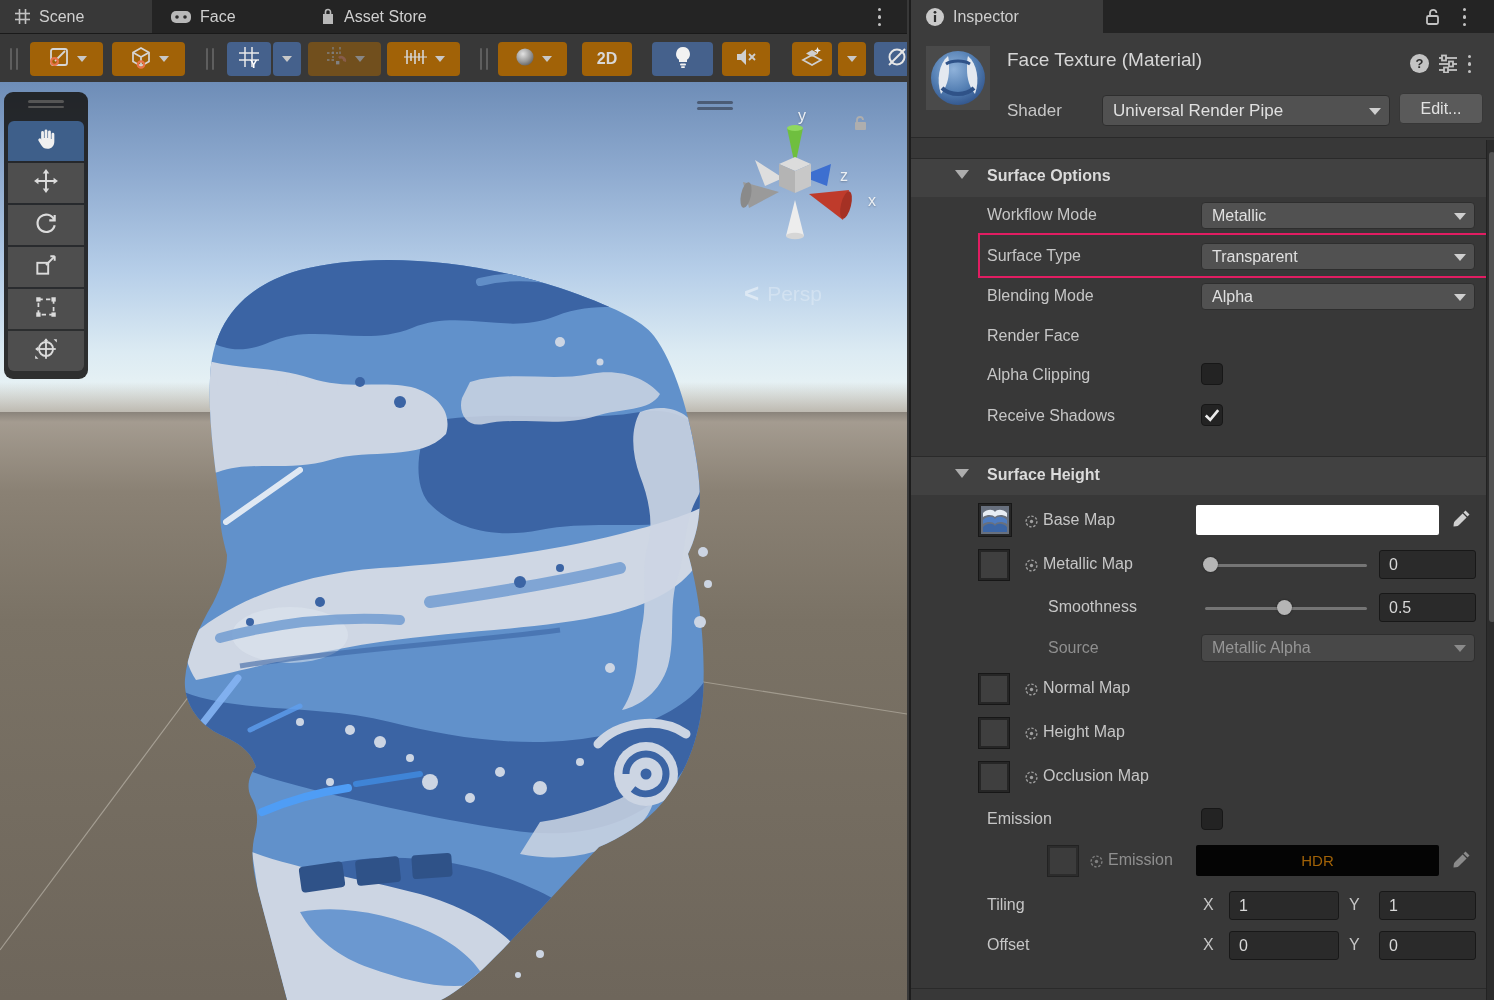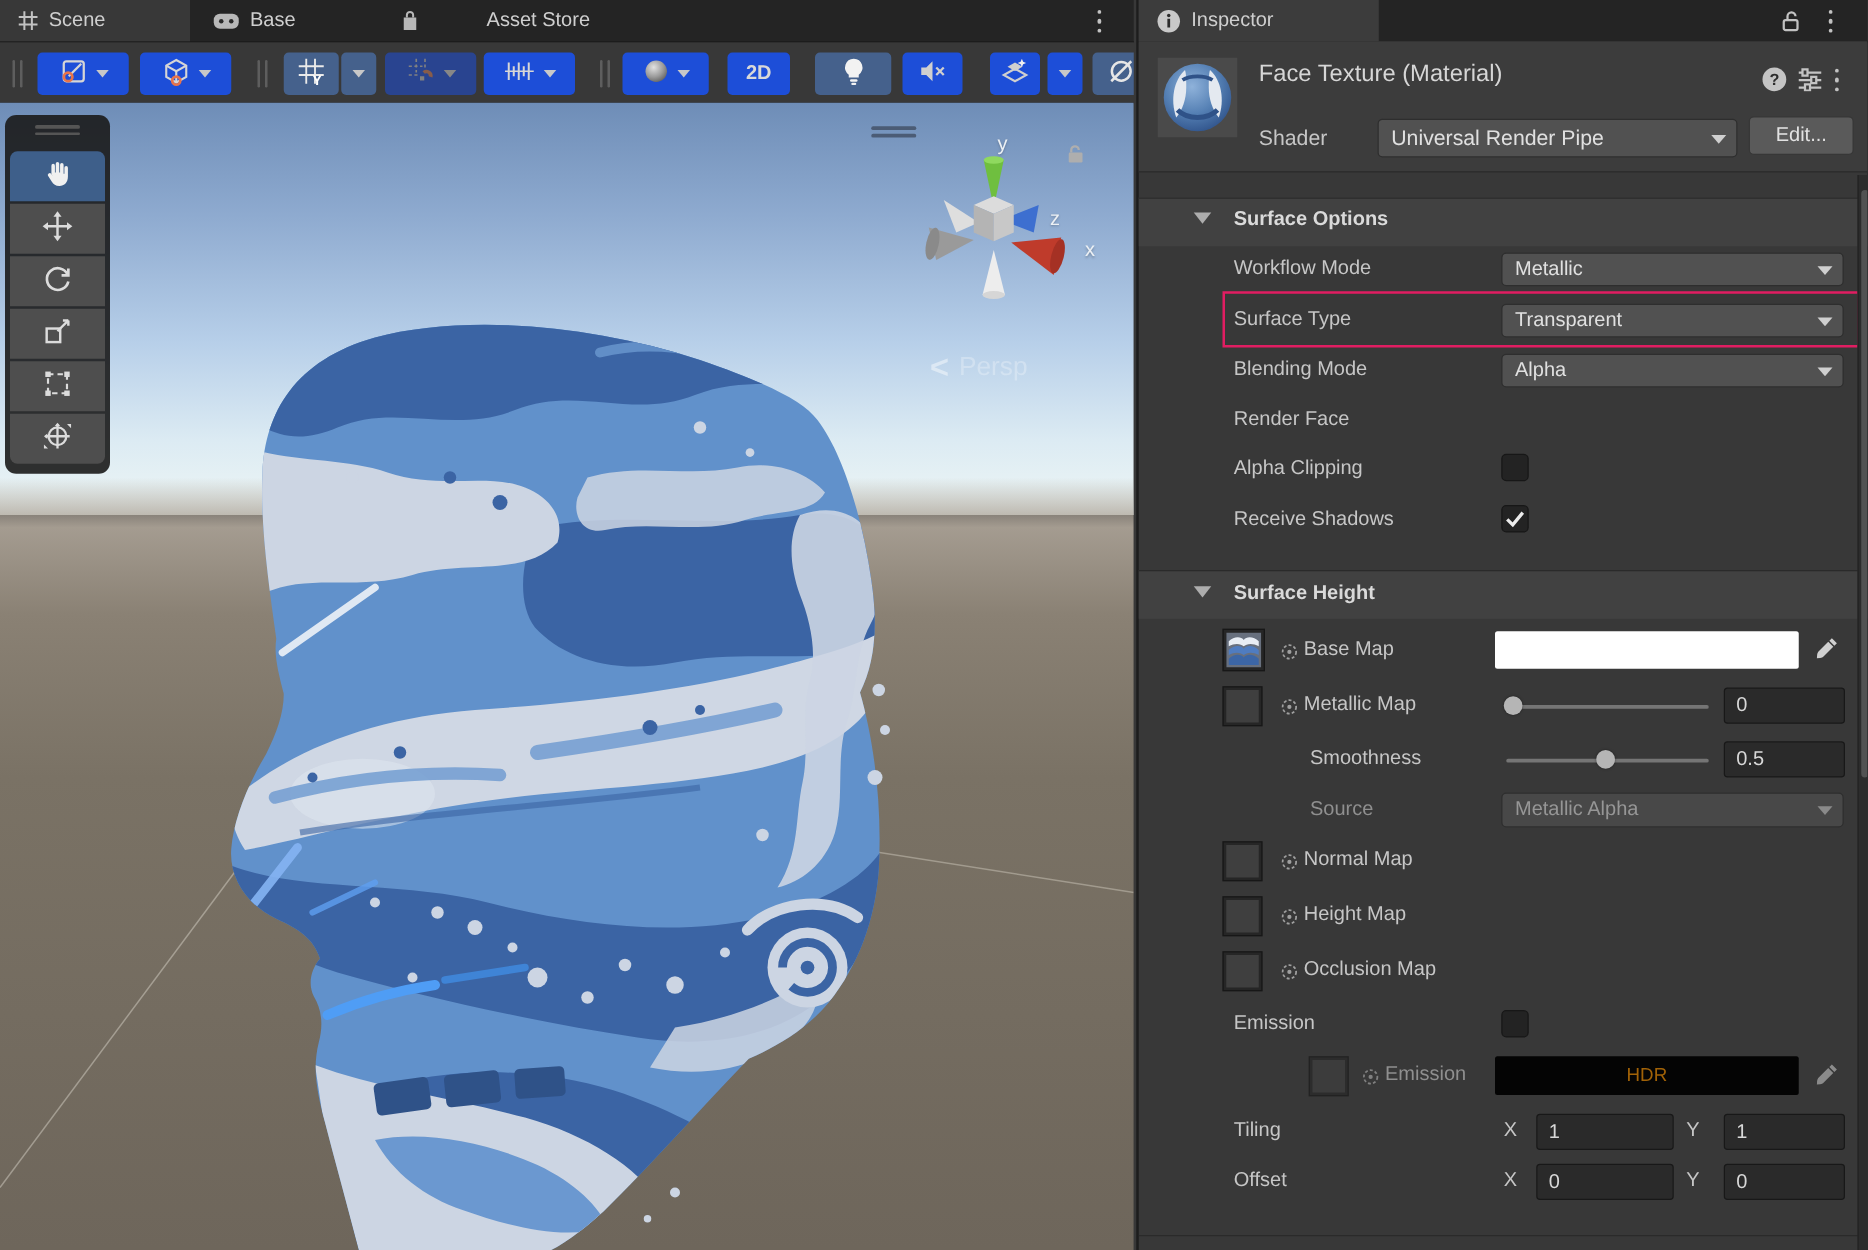--- a/index.html
+++ b/index.html
@@ -9,21 +9,21 @@
   .abs{position:absolute;}
   
   .tabbar{position:absolute;left:0;top:0;right:0;height:33px;background:#242424;border-bottom:1px solid #1a1a1a;}
   .tab{position:absolute;top:0;height:33px;display:flex;align-items:center;gap:8px;color:#cfcfcf;font-size:16px;padding:0 14px;box-sizing:border-box;}
   .tab.active{background:#383838;}
   .ticon{display:inline-flex;align-items:center;}
   .vdots{width:4px;height:18px;position:absolute;display:flex;flex-direction:column;justify-content:space-between;}
   .vdots i{width:3.4px;height:3.4px;border-radius:50%;background:#c2c2c2;}
   
   .toolbar{position:absolute;left:0;top:34px;width:907px;height:48px;background:#383838;border-bottom:1px solid #232323;}
-  .tbtn{position:absolute;top:8px;height:34px;background:#1d4ed8;border-radius:4px;display:flex;align-items:center;justify-content:center;gap:6px;color:#dcdcdc;}
+  .tbtn{position:absolute;top:8px;height:34px;background:#a16207;border-radius:4px;display:flex;align-items:center;justify-content:center;gap:6px;color:#dcdcdc;}
   .tbtn.blue{background:#45618c;}
   .tbtn.dim{opacity:.55;}
   .grip{position:absolute;top:14px;width:8px;height:22px;display:flex;justify-content:space-between;}
   .grip i{width:2px;height:22px;background:#5e5e5e;border-radius:1px;}
   .dd-caret{width:0;height:0;border-left:5.5px solid transparent;border-right:5.5px solid transparent;border-top:6.5px solid #c8c8c8;}
   .t2d{font-size:16px;font-weight:bold;color:#d8d8d8;}
   
   .viewport{position:absolute;left:0;top:82px;width:907px;height:918px;overflow:hidden;}
   .sky{position:absolute;left:0;top:0;width:907px;height:330px;
        background:linear-gradient(180deg,#6e8db7 0%,#8fabd0 28%,#b7cfe9 58%,#dcebf3 82%,#eef6f5 100%);}
@@ -95,23 +95,23 @@
         <span>Scene</span>
       </div>
       <div class="tab" style="left:156px;width:120px;">
         <span class="ticon">
           <svg width="22" height="14" viewBox="0 0 22 14">
               <rect x="1" y="1" width="20" height="12" rx="5" fill="#b8b8b8"></rect>
               <circle cx="7" cy="7" r="1.8" fill="#2a2a2a"></circle>
               <circle cx="15" cy="7" r="1.8" fill="#2a2a2a"></circle>
             </svg>
         </span>
-        <span>Base</span>
-      </div>
-      <div class="tab" style="left:306px;width:180px;justify-content:space-between;">
+        <span>Face</span>
+      </div>
+      <div class="tab" style="left:306px;width:180px;">
         <span class="ticon">
           <svg width="16" height="18" viewBox="0 0 16 18">
               <path d="M3,6 h10 v10 h-10 z" fill="#b8b8b8"></path>
               <path d="M5.5,6 v-2 a2.5,2.5 0 0 1 5,0 v2" fill="none" stroke="#b8b8b8" stroke-width="1.6"></path>
             </svg>
         </span>
         <span>Asset Store</span>
       </div>
       <span class="vdots" style="left:878px;top:8px;">
           <i></i>

